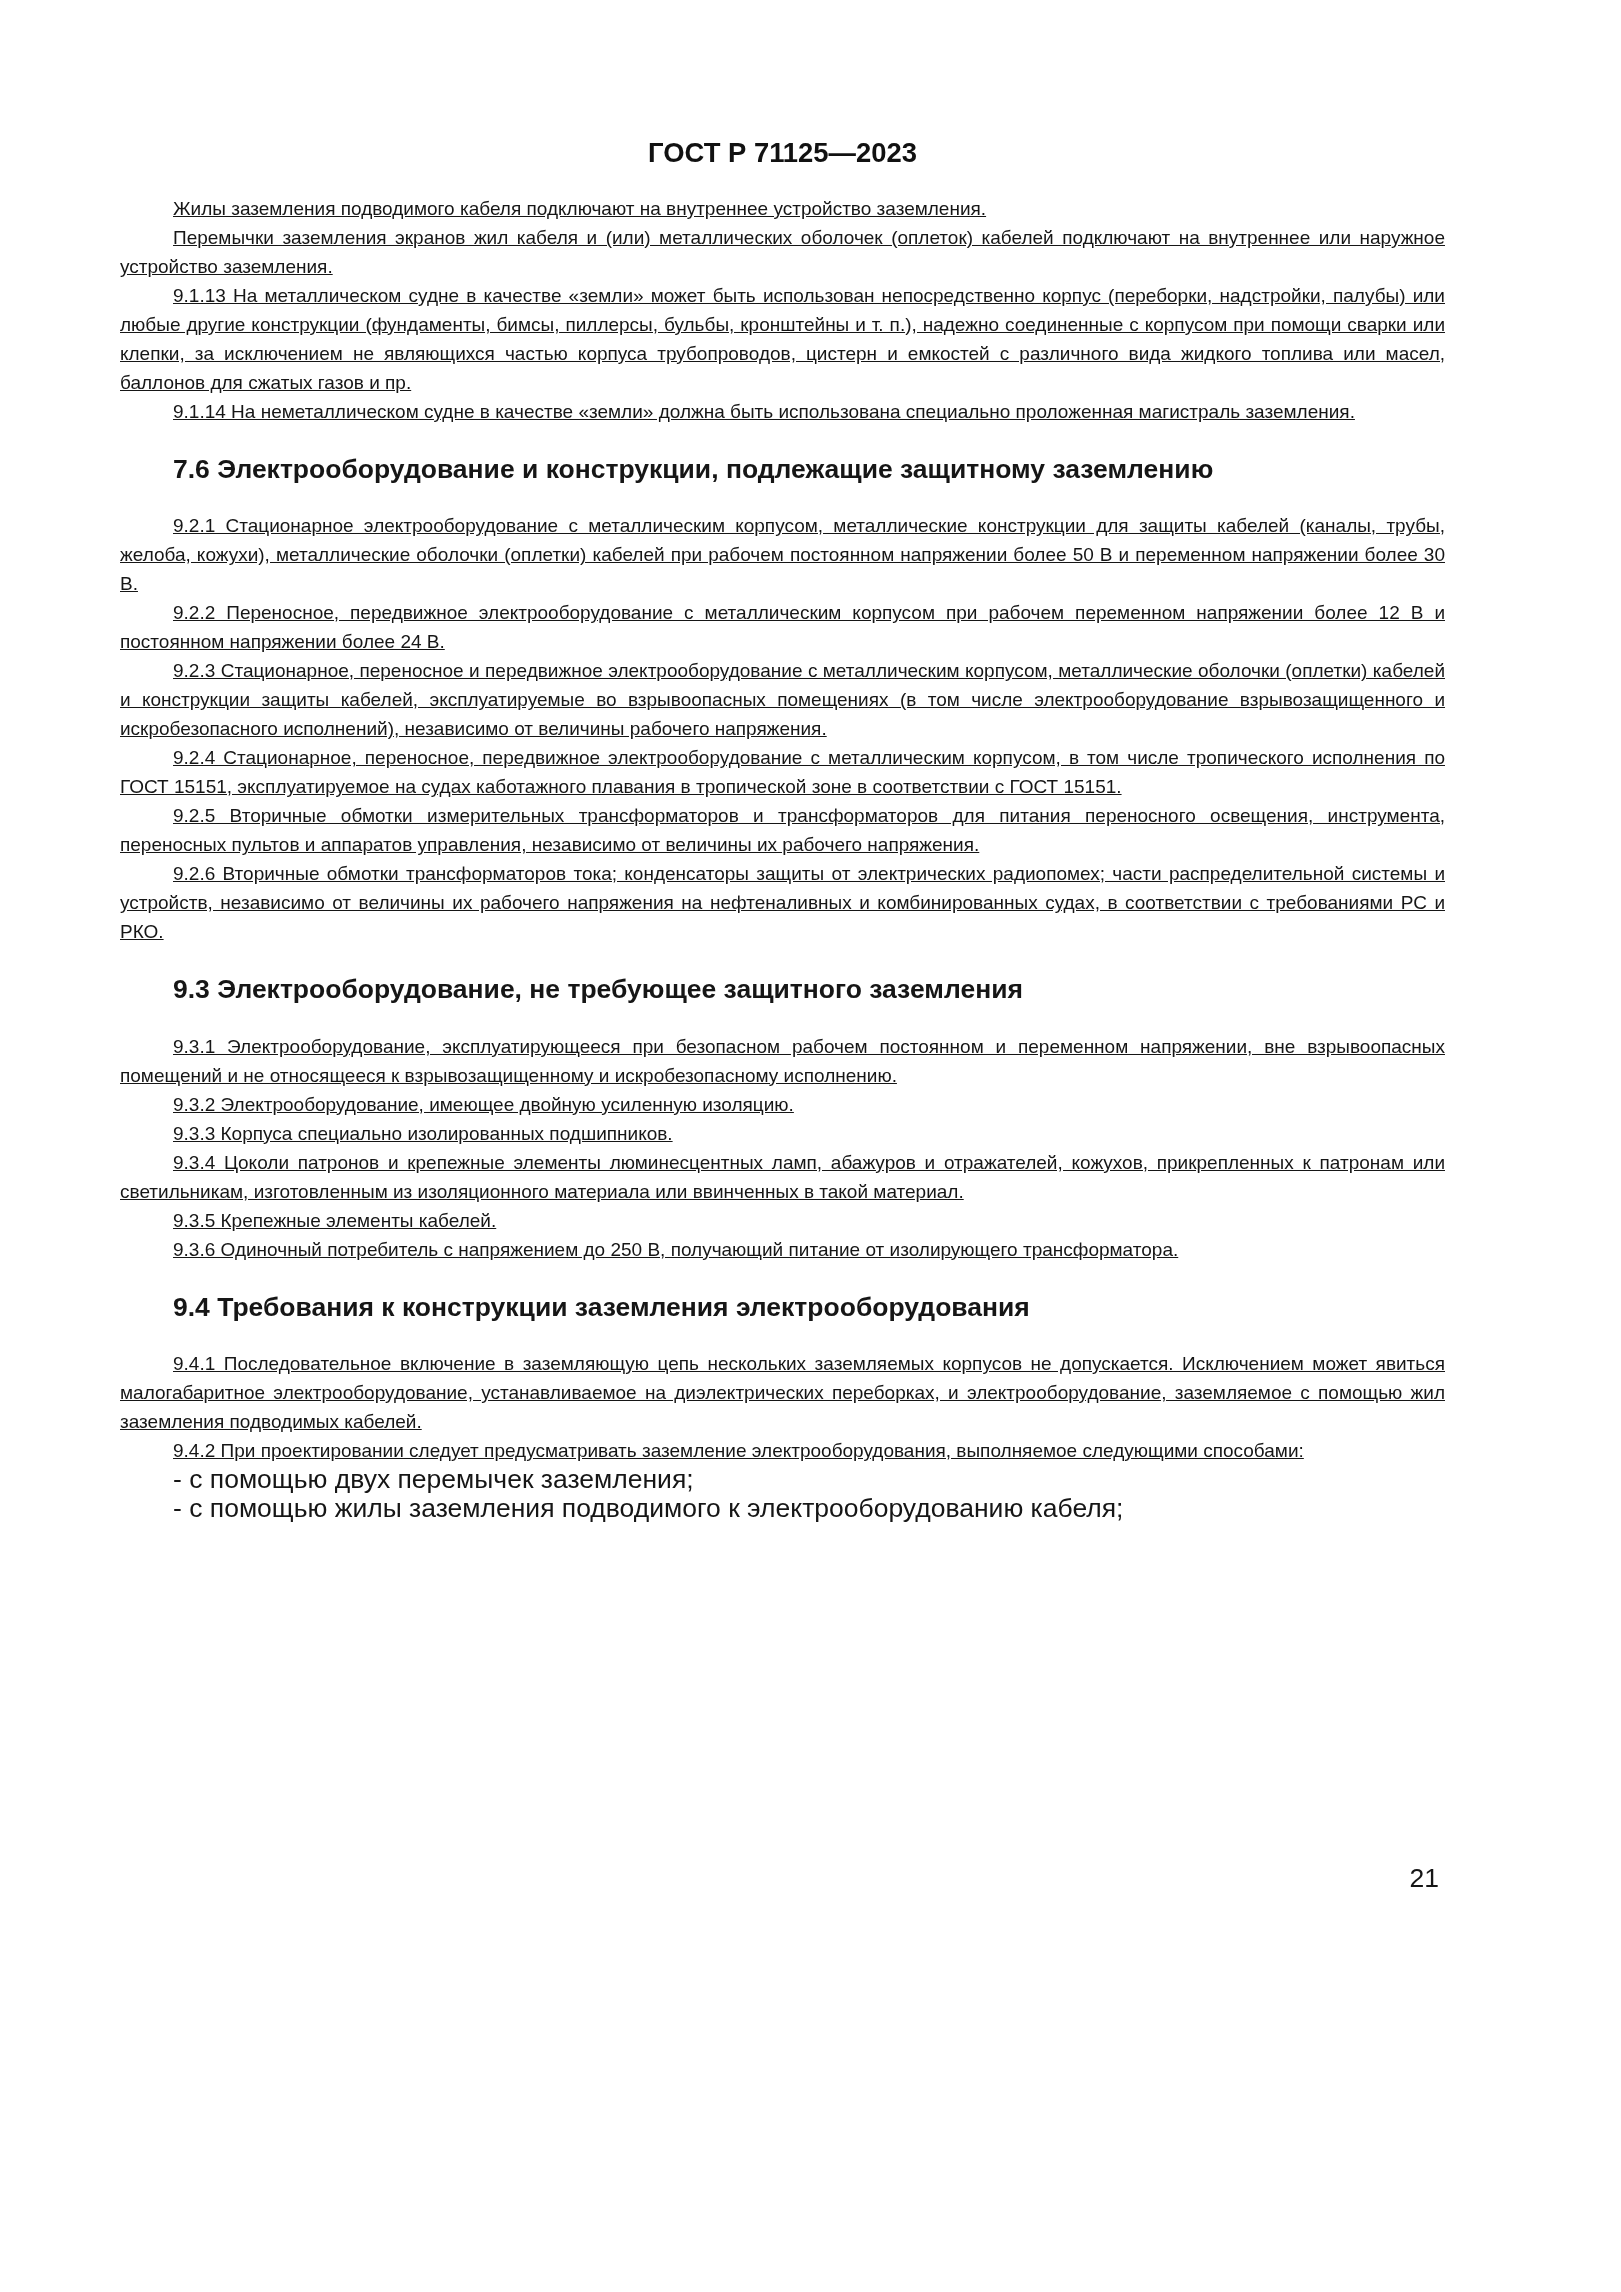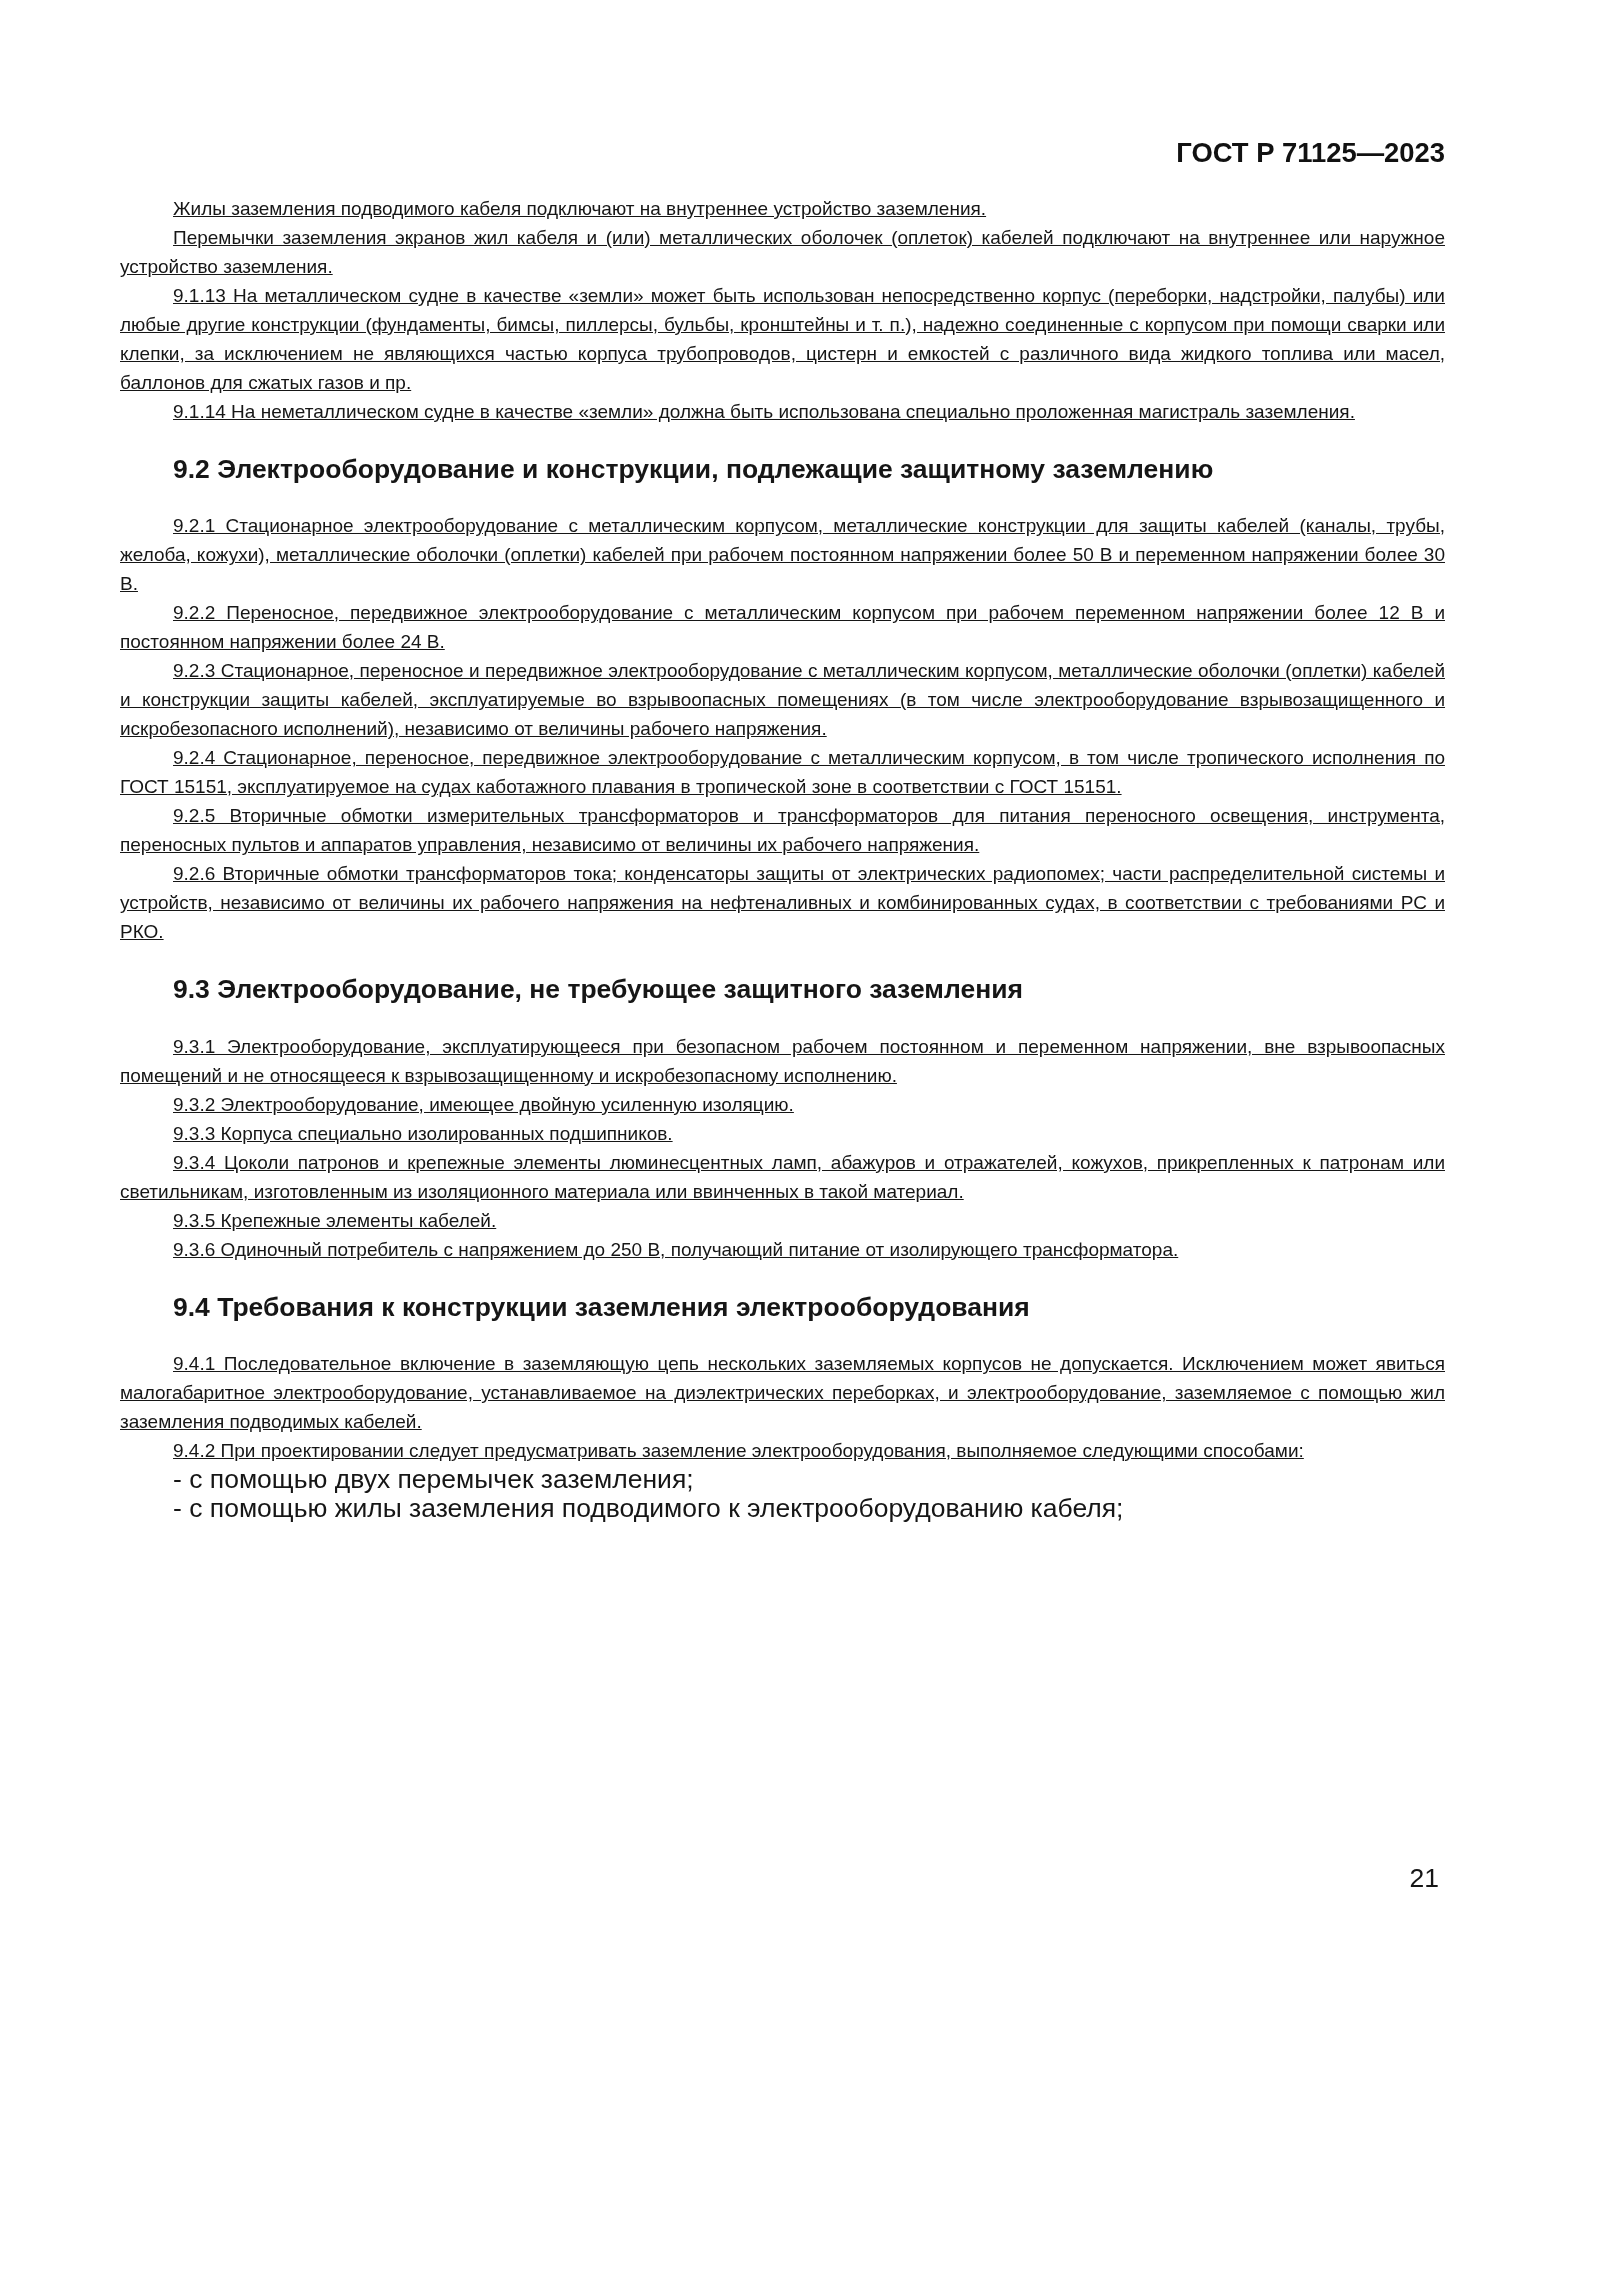--- a/index.html
+++ b/index.html
@@ -14,21 +14,21 @@
     background: #ffffff;
     font-family: "Liberation Sans", sans-serif;
     color: #161616;
     overflow: hidden;
   }
   .doc-header {
     position: absolute;
     top: 137px;
     left: 120px;
     right: 176px;
-    text-align: right;
+    text-align: center;
     font-weight: bold;
     font-size: 27.4px;
     line-height: 31px;
     color: #111111;
   }
   .doc-body {
     position: absolute;
     top: 194px;
     left: 120px;
     right: 176px;
@@ -69,21 +69,21 @@
 <body>
 
 <div class="page">
   <div class="doc-header">ГОСТ Р 71125—2023</div>
 
   <div class="doc-body">
       <p class="para">Жилы заземления подводимого кабеля подключают на внутреннее устройство заземления.</p>
       <p class="para">Перемычки заземления экранов жил кабеля и (или) металлических оболочек (оплеток) кабелей подключают на внутреннее или наружное устройство заземления.</p>
       <p class="para">9.1.13 На металлическом судне в качестве «земли» может быть использован непосредственно корпус (переборки, надстройки, палубы) или любые другие конструкции (фундаменты, бимсы, пиллерсы, бульбы, кронштейны и т. п.), надежно соединенные с корпусом при помощи сварки или клепки, за исключением не являющихся частью корпуса трубопроводов, цистерн и емкостей с различного вида жидкого топлива или масел, баллонов для сжатых газов и пр.</p>
       <p class="para">9.1.14 На неметаллическом судне в качестве «земли» должна быть использована специально проложенная магистраль заземления.</p>
-      <p class="heading">9.2 Электрооборудование и конструкции, подлежащие защитному заземлению</p>
+      <p class="heading">7.6 Электрооборудование и конструкции, подлежащие защитному заземлению</p>
       <p class="para">9.2.1 Стационарное электрооборудование с металлическим корпусом, металлические конструкции для защиты кабелей (каналы, трубы, желоба, кожухи), металлические оболочки (оплетки) кабелей при рабочем постоянном напряжении более 50 В и переменном напряжении более 30 В.</p>
       <p class="para">9.2.2 Переносное, передвижное электрооборудование с металлическим корпусом при рабочем переменном напряжении более 12 В и постоянном напряжении более 24 В.</p>
       <p class="para">9.2.3 Стационарное, переносное и передвижное электрооборудование с металлическим корпусом, металлические оболочки (оплетки) кабелей и конструкции защиты кабелей, эксплуатируемые во взрывоопасных помещениях (в том числе электрооборудование взрывозащищенного и искробезопасного исполнений), независимо от величины рабочего напряжения.</p>
       <p class="para">9.2.4 Стационарное, переносное, передвижное электрооборудование с металлическим корпусом, в том числе тропического исполнения по ГОСТ 15151, эксплуатируемое на судах каботажного плавания в тропической зоне в соответствии с ГОСТ 15151.</p>
       <p class="para">9.2.5 Вторичные обмотки измерительных трансформаторов и трансформаторов для питания переносного освещения, инструмента, переносных пультов и аппаратов управления, независимо от величины их рабочего напряжения.</p>
       <p class="para">9.2.6 Вторичные обмотки трансформаторов тока; конденсаторы защиты от электрических радиопомех; части распределительной системы и устройств, независимо от величины их рабочего напряжения на нефтеналивных и комбинированных судах, в соответствии с требованиями РС и РКО.</p>
       <p class="heading">9.3 Электрооборудование, не требующее защитного заземления</p>
       <p class="para">9.3.1 Электрооборудование, эксплуатирующееся при безопасном рабочем постоянном и переменном напряжении, вне взрывоопасных помещений и не относящееся к взрывозащищенному и искробезопасному исполнению.</p>
       <p class="para">9.3.2 Электрооборудование, имеющее двойную усиленную изоляцию.</p>
       <p class="para">9.3.3 Корпуса специально изолированных подшипников.</p>

